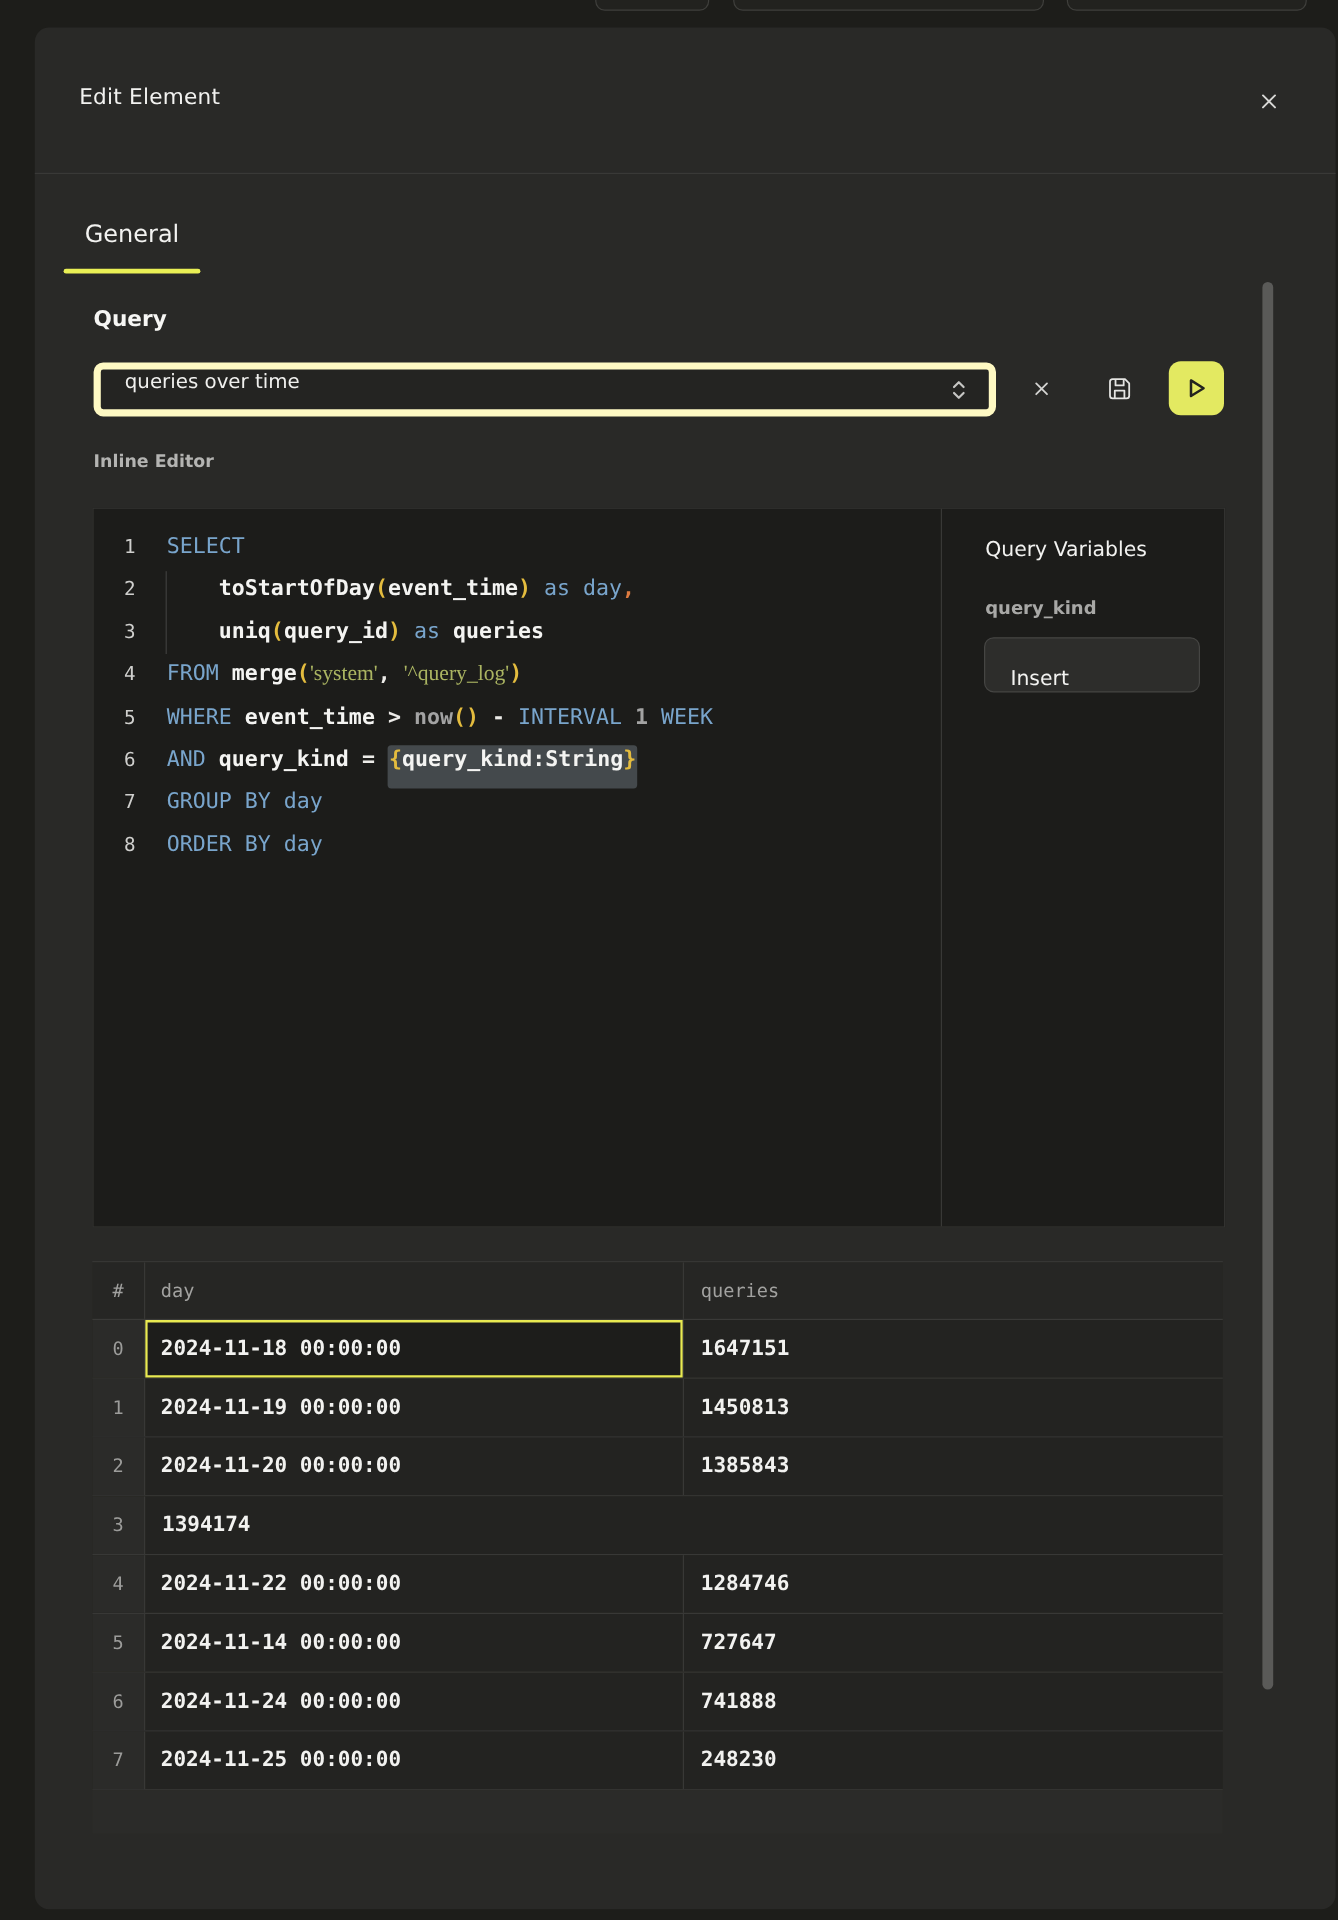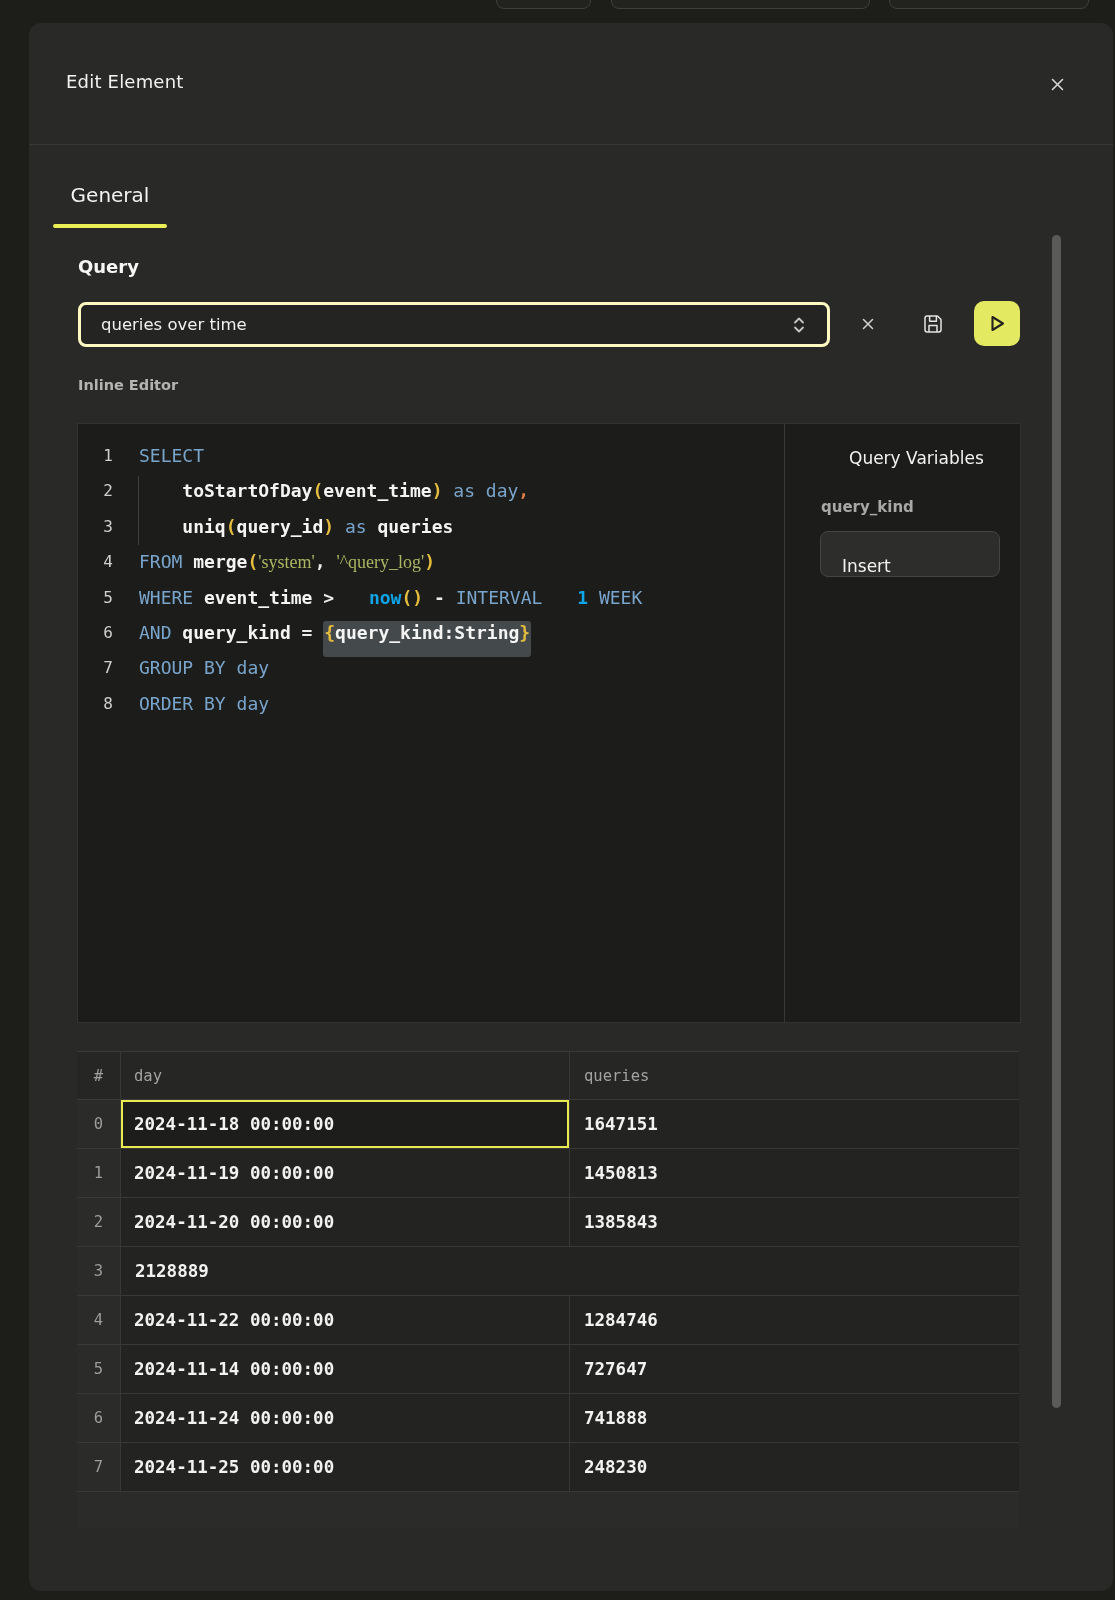--- a/index.html
+++ b/index.html
@@ -29,22 +29,22 @@
   .header-divider { left:0; top:121px; width:1084px; height:1px; background:#393937; }
 
   .tab { left:24px; top:156px; width:114px; height:32px; text-align:center; font-size:20px; color:#f2f2f0; line-height:32px; cursor:pointer; }
   .tab-underline { left:24px; top:201px; width:114px; height:3.5px; border-radius:2px; background:#e9ef55; }
 
   .section-heading { left:49px; top:233px; font-size:18px; font-weight:700; color:#f6f6f4; }
 
   
   .query-select {
     left:49px; top:279px; width:752px; height:45px;
-    background:#242422; border:3px solid #fef9c3; border-radius:8px;
-    display:flex; align-items:center; padding:0 36px 0 20px;
+    background:#242422; border:6px solid #fef9c3; border-radius:8px;
+    display:flex; padding:0 36px 0 20px;
     font-size:16.5px; color:#f0f0ee; cursor:pointer;
   }
   .select-chevron { left:763px; top:292px; width:14px; height:20px; }
   .icon-btn { width:26px; height:26px; display:flex; align-items:center; justify-content:center; cursor:pointer; }
   .clear-btn { left:826px; top:288px; }
   .save-btn  { left:891px; top:288px; }
   .run-btn {
     left:945px; top:278px; width:46px; height:45px;
     background:#e3e961; border-radius:10px;
     display:flex; align-items:center; justify-content:center; cursor:pointer;
@@ -67,29 +67,29 @@
     height:35.4px; line-height:35.4px; white-space:pre;
     font-family:"DejaVu Sans Mono","Liberation Mono",monospace;
     font-size:18px;
   }
   .indent-guide { position:absolute; left:60px; top:52px; width:1px; height:69px; background:#3f3f3d; }
   .tk-kw    { color:#79a5cc; font-weight:400; }
   .tk-fn    { color:#f4f4f2; font-weight:700; }
   .tk-pl    { color:#ecebe8; font-weight:700; }
   .tk-br    { color:#e4bc3e; font-weight:700; }
   .tk-str   { color:#abb562; font-weight:400;font-family:Liberation Serif, serif; }
-  .tk-num   { color:#0ea5e9; font-weight:700;margin-left:24px; }
+  .tk-num   { color:#a3a3a3; font-weight:700; }
   .tk-comma { color:#dd7b40; font-weight:700; }
   .tk-group { background:#44494c; border-radius:3px; padding:1px 1px 14px 1px; }
   .editor-vdivider { position:absolute; left:706px; top:0; width:1px; height:598px; background:#38383
 
 6; background:#383836; }
 
   
-  .qv-title { position:absolute; left:743px; top:24px; font-size:17px; font-weight:500; color:#f2f2f0;margin-left:28px; }
+  .qv-title { position:absolute; left:743px; top:24px; font-size:17px; font-weight:500; color:#f2f2f0; }
   .qv-varname { position:absolute; left:743px; top:74px; font-size:15px; font-weight:600; color:#a8a8a6; }
   .qv-insert {
     position:absolute; left:742px; top:107px; width:180px; height:46px;
     background:#2d2d2b; border:1px solid #454543; border-radius:8px;
     display:flex; align-items:flex-end; padding-left:21px;
     font-size:17px; color:#f2f2f0; cursor:pointer;
   }
 
   
   .tbl { left:48px; top:1028px; width:942px; border-top:1px solid #3a3a38;
@@ -223,21 +223,21 @@
           <div class="cell c-day">2024-11-19 00:00:00</div>
           <div class="cell c-q">1450813</div>
         </div>
         <div class="t-row">
           <div class="cell c-num">2</div>
           <div class="cell c-day">2024-11-20 00:00:00</div>
           <div class="cell c-q">1385843</div>
         </div>
         <div class="t-row">
           <div class="cell c-num">3</div>
-          <div class="cell c-q">2128889</div>
+          <div class="cell c-q">1394174</div>
         </div>
         <div class="t-row">
           <div class="cell c-num">4</div>
           <div class="cell c-day">2024-11-22 00:00:00</div>
           <div class="cell c-q">1284746</div>
         </div>
         <div class="t-row">
           <div class="cell c-num">5</div>
           <div class="cell c-day">2024-11-14 00:00:00</div>
           <div class="cell c-q">727647</div>

